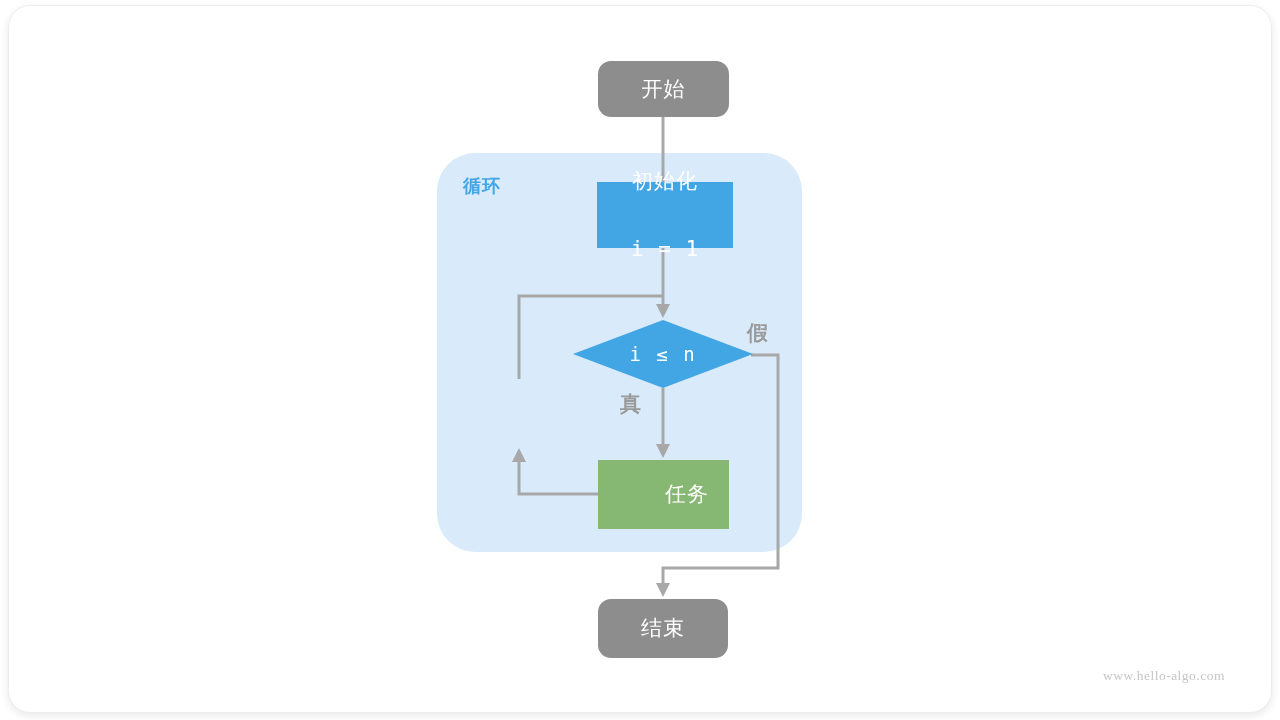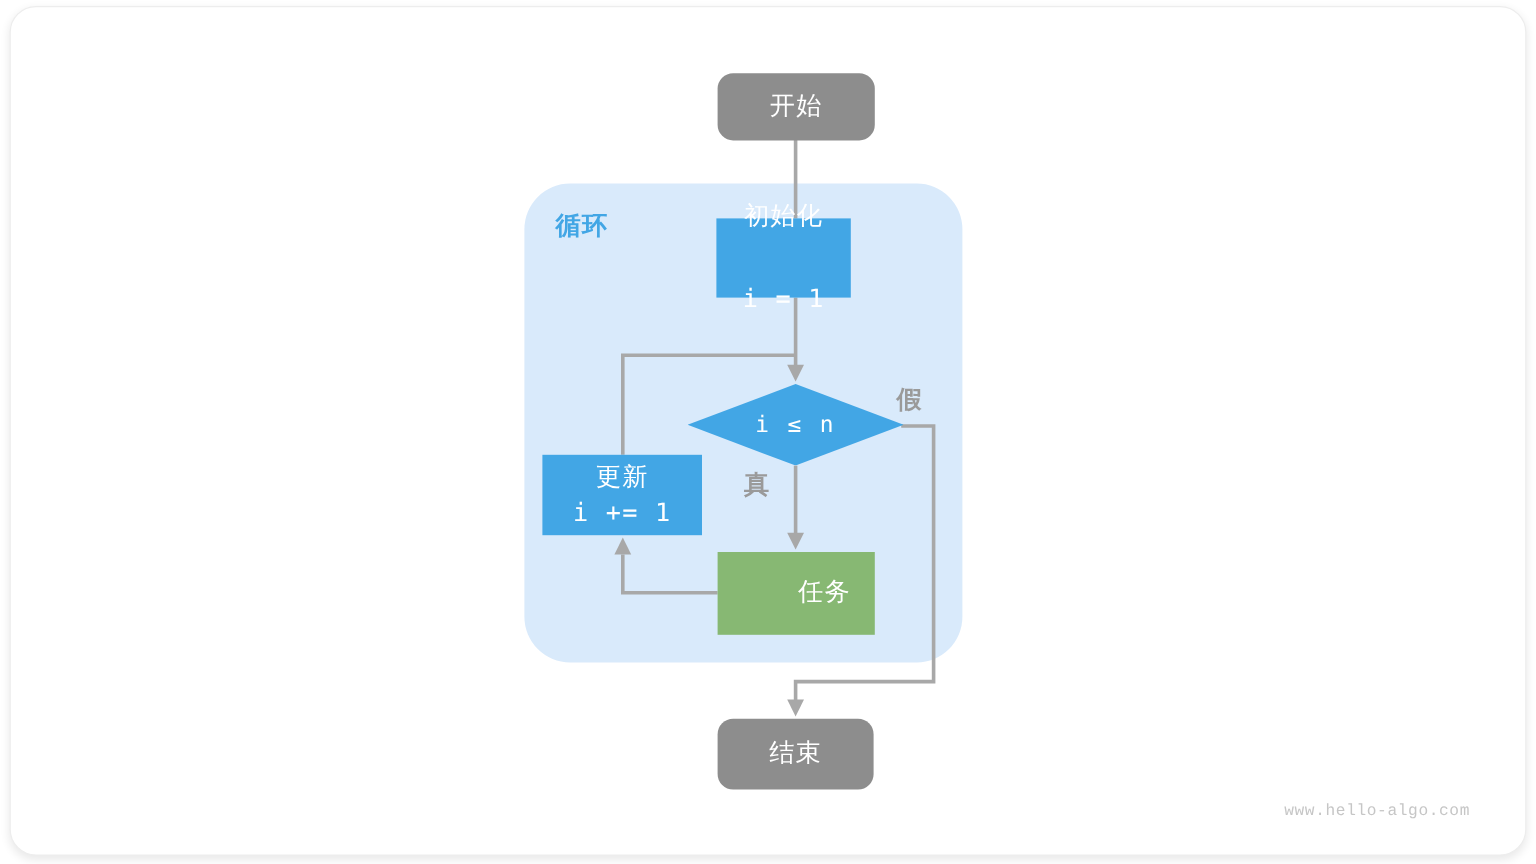--- a/index.html
+++ b/index.html
@@ -23,21 +23,21 @@
     position: absolute;
     left: 428px; top: 147px;
     width: 365px; height: 399px;
     background: #d9eafb;
     border-radius: 38px;
     z-index: 1;
   }
   .loop-label {
     position: absolute;
     left: 454px; top: 168px;
-    font-size: 21px;
+    font-size: 18px;
     font-weight: bold;
     color: #42a6e5;
     z-index: 3;
     letter-spacing: 1px;
   }
 
   svg.connectors {
     position: absolute; left: 0; top: 0;
     width: 1280px; height: 720px;
     z-index: 2;
@@ -62,21 +62,21 @@
     letter-spacing: 1px;
   }
   .terminal {
     background: #8d8d8d;
     border-radius: 13px;
   }
   .process-blue { background: #42a6e5; }
   .process-green { background: #87b873; }
 
   .node-start { left: 589px; top: 55px;  width: 131px; height: 56px; }
-  .node-init  { left: 588px; top: 176px; width: 112px; height: 66px; gap: 40px; }
+  .node-init  { left: 588px; top: 176px; width: 136px; height: 66px; gap: 40px; }
   .node-update{ left: 443px; top: 373px; width: 133px; height: 67px; }
   .node-task  { left: 589px; top: 454px; width: 131px; height: 69px; padding-left: 47px; }
   .node-end   { left: 589px; top: 593px; width: 130px; height: 59px; }
 
   .diamond {
     position: absolute;
     left: 564px; top: 314px;
     width: 180px; height: 68px;
     background: #42a6e5;
     clip-path: polygon(50% 0%, 100% 50%, 50% 100%, 0% 50%);
@@ -99,21 +99,21 @@
     font-weight: bold;
     color: #9a9a9a;
     z-index: 3;
   }
   .label-true  { left: 611px; top: 384px; }
   .label-false { left: 738px; top: 313px; }
 
   .watermark {
     position: absolute;
     right: 46px; bottom: 28px;
-    font-family: Liberation Mono, monospace;
+    font-family: Liberation Serif, serif;
     font-size: 13.5px;
     color: #c6c6c6;
     z-index: 3;
     letter-spacing: 0.5px;
   }
 </style>
 </head>
 <body>
 
 <div class="card">
@@ -148,24 +148,20 @@
       <span class="code">i = 1</span>
     </div>
 
     <div class="diamond">
       <span class="code">i ≤ n</span>
     </div>
 
     <div class="branch-label label-false">假</div>
     <div class="branch-label label-true">真</div>
 
-    <div class="node process-blue node-update">
-      <span class="zh">更新</span>
-      <span class="code">i += 1</span>
-    </div>
 
     <div class="node process-green node-task">
       <span class="zh">任务</span>
     </div>
 
     <div class="node terminal node-end">
       <span class="zh">结束</span>
     </div>
 
     <div class="watermark">www.hello-algo.com</div>

